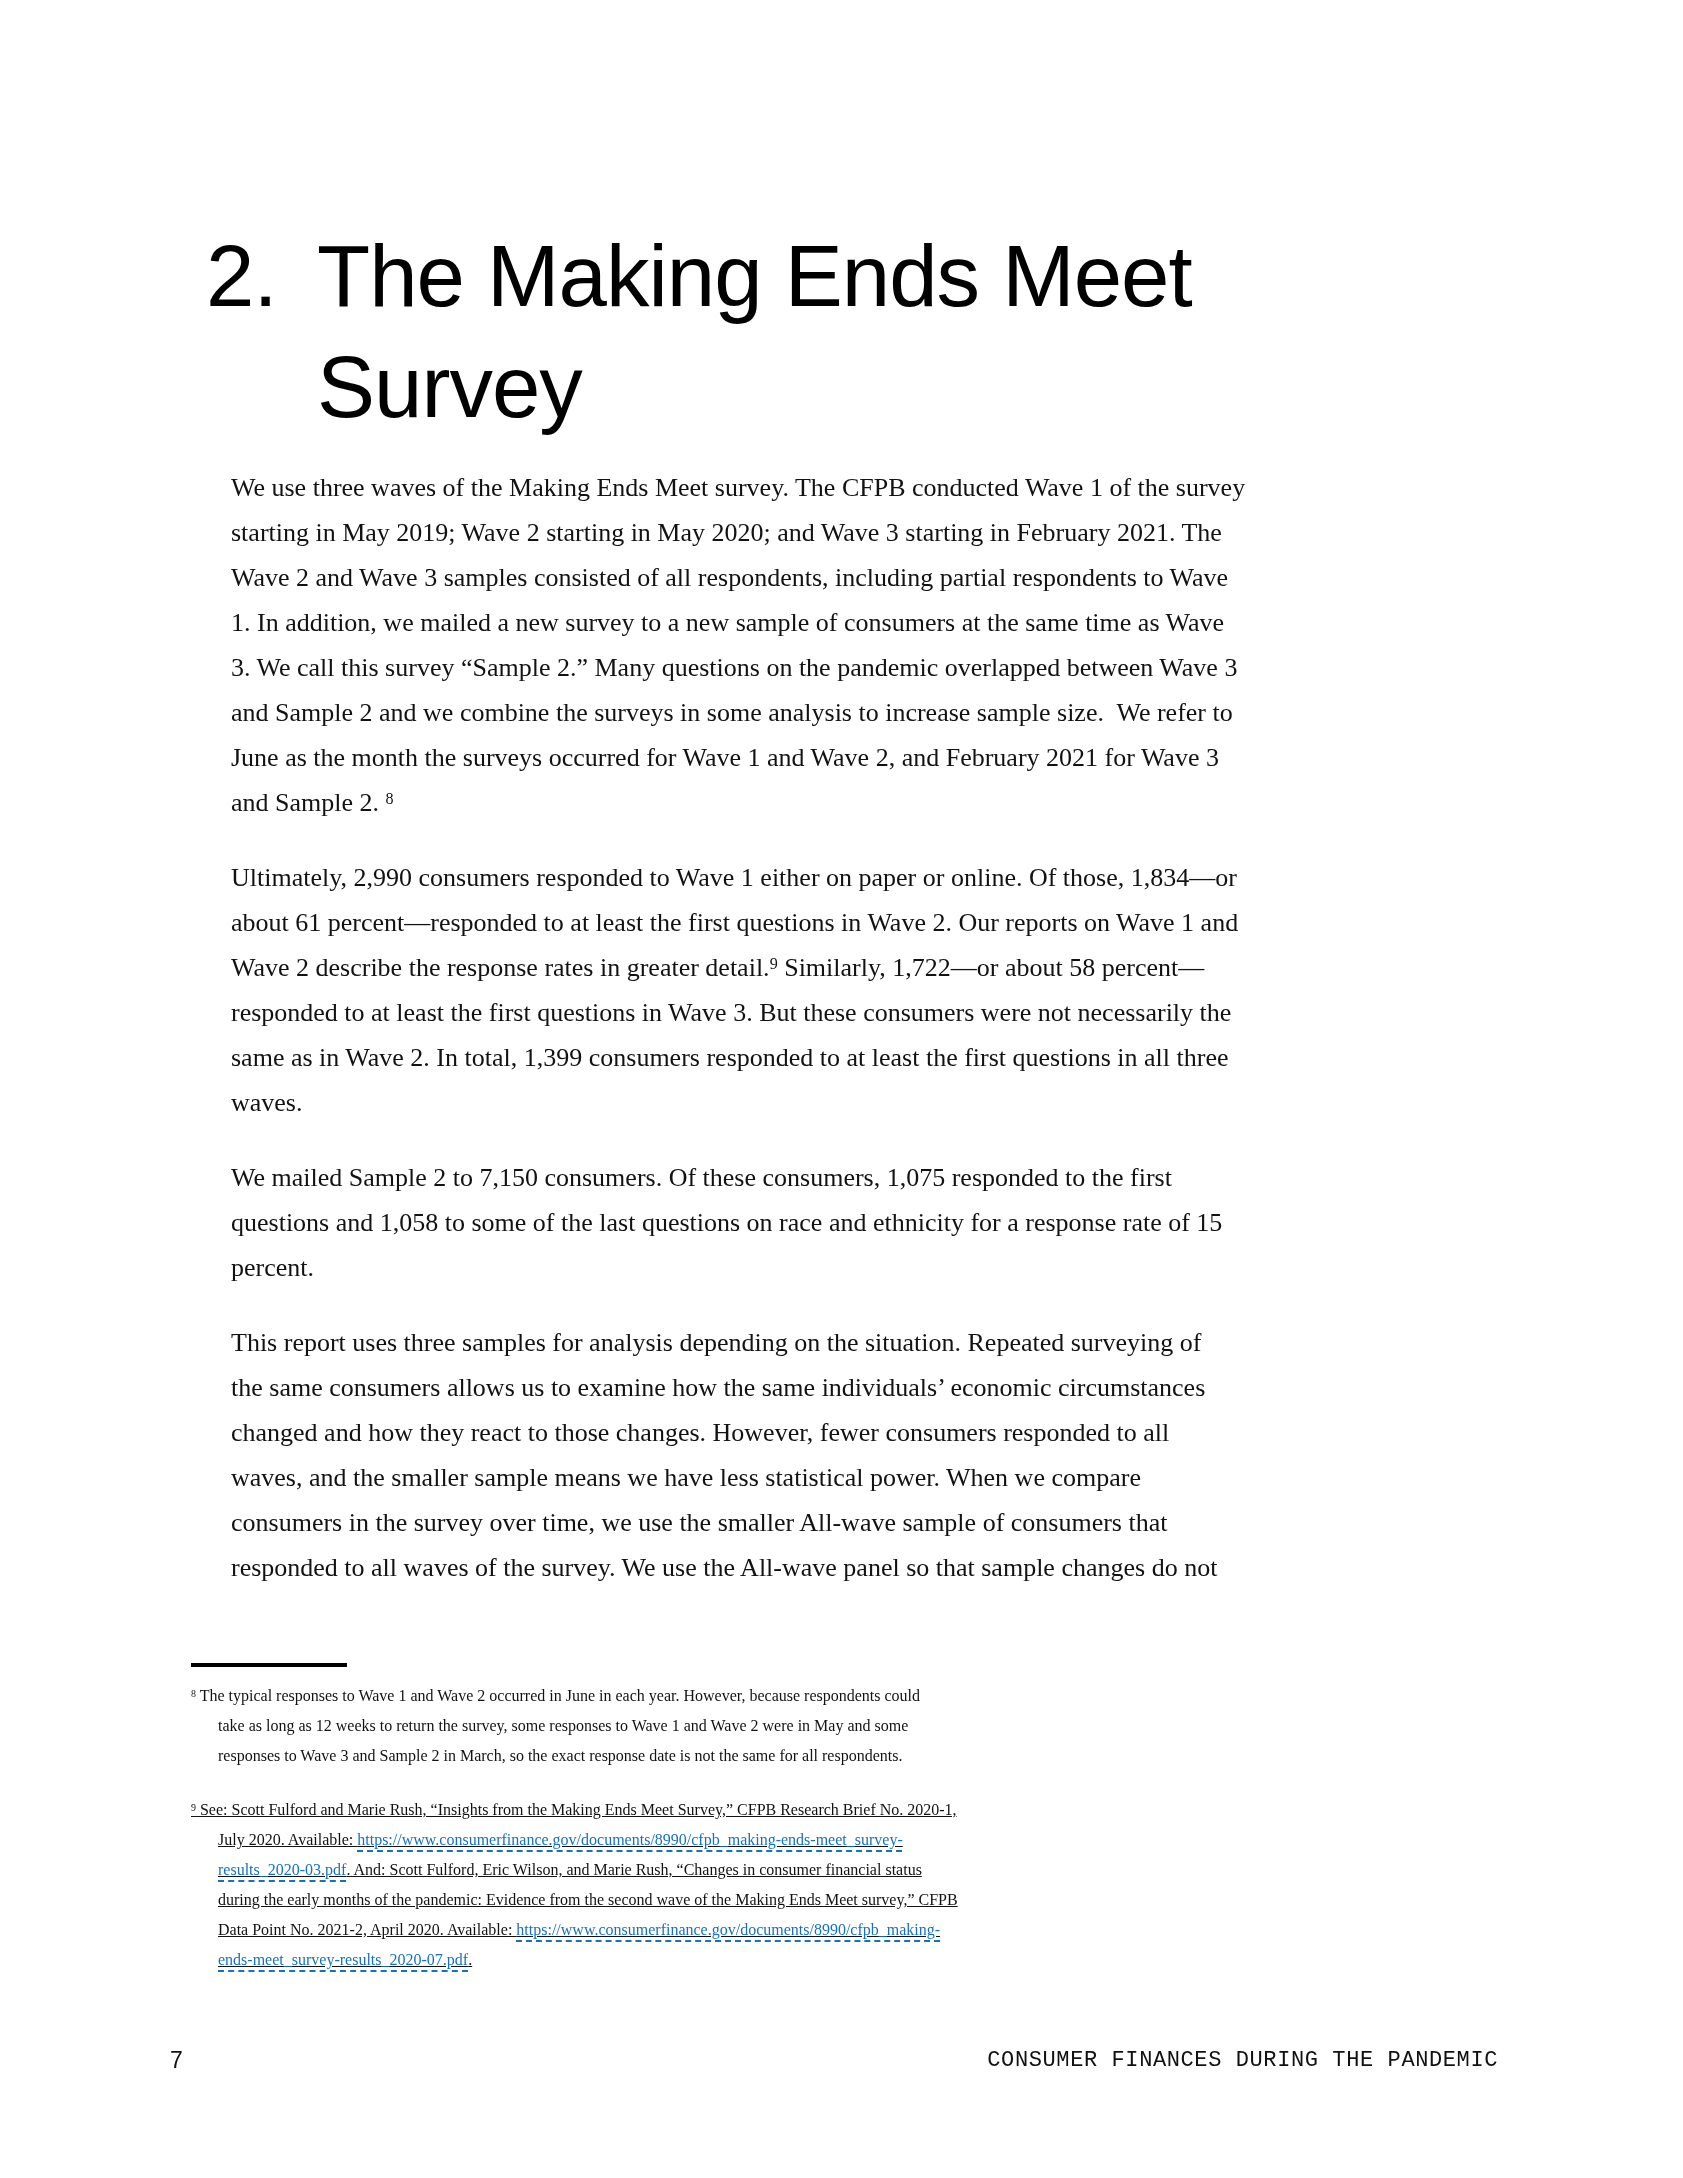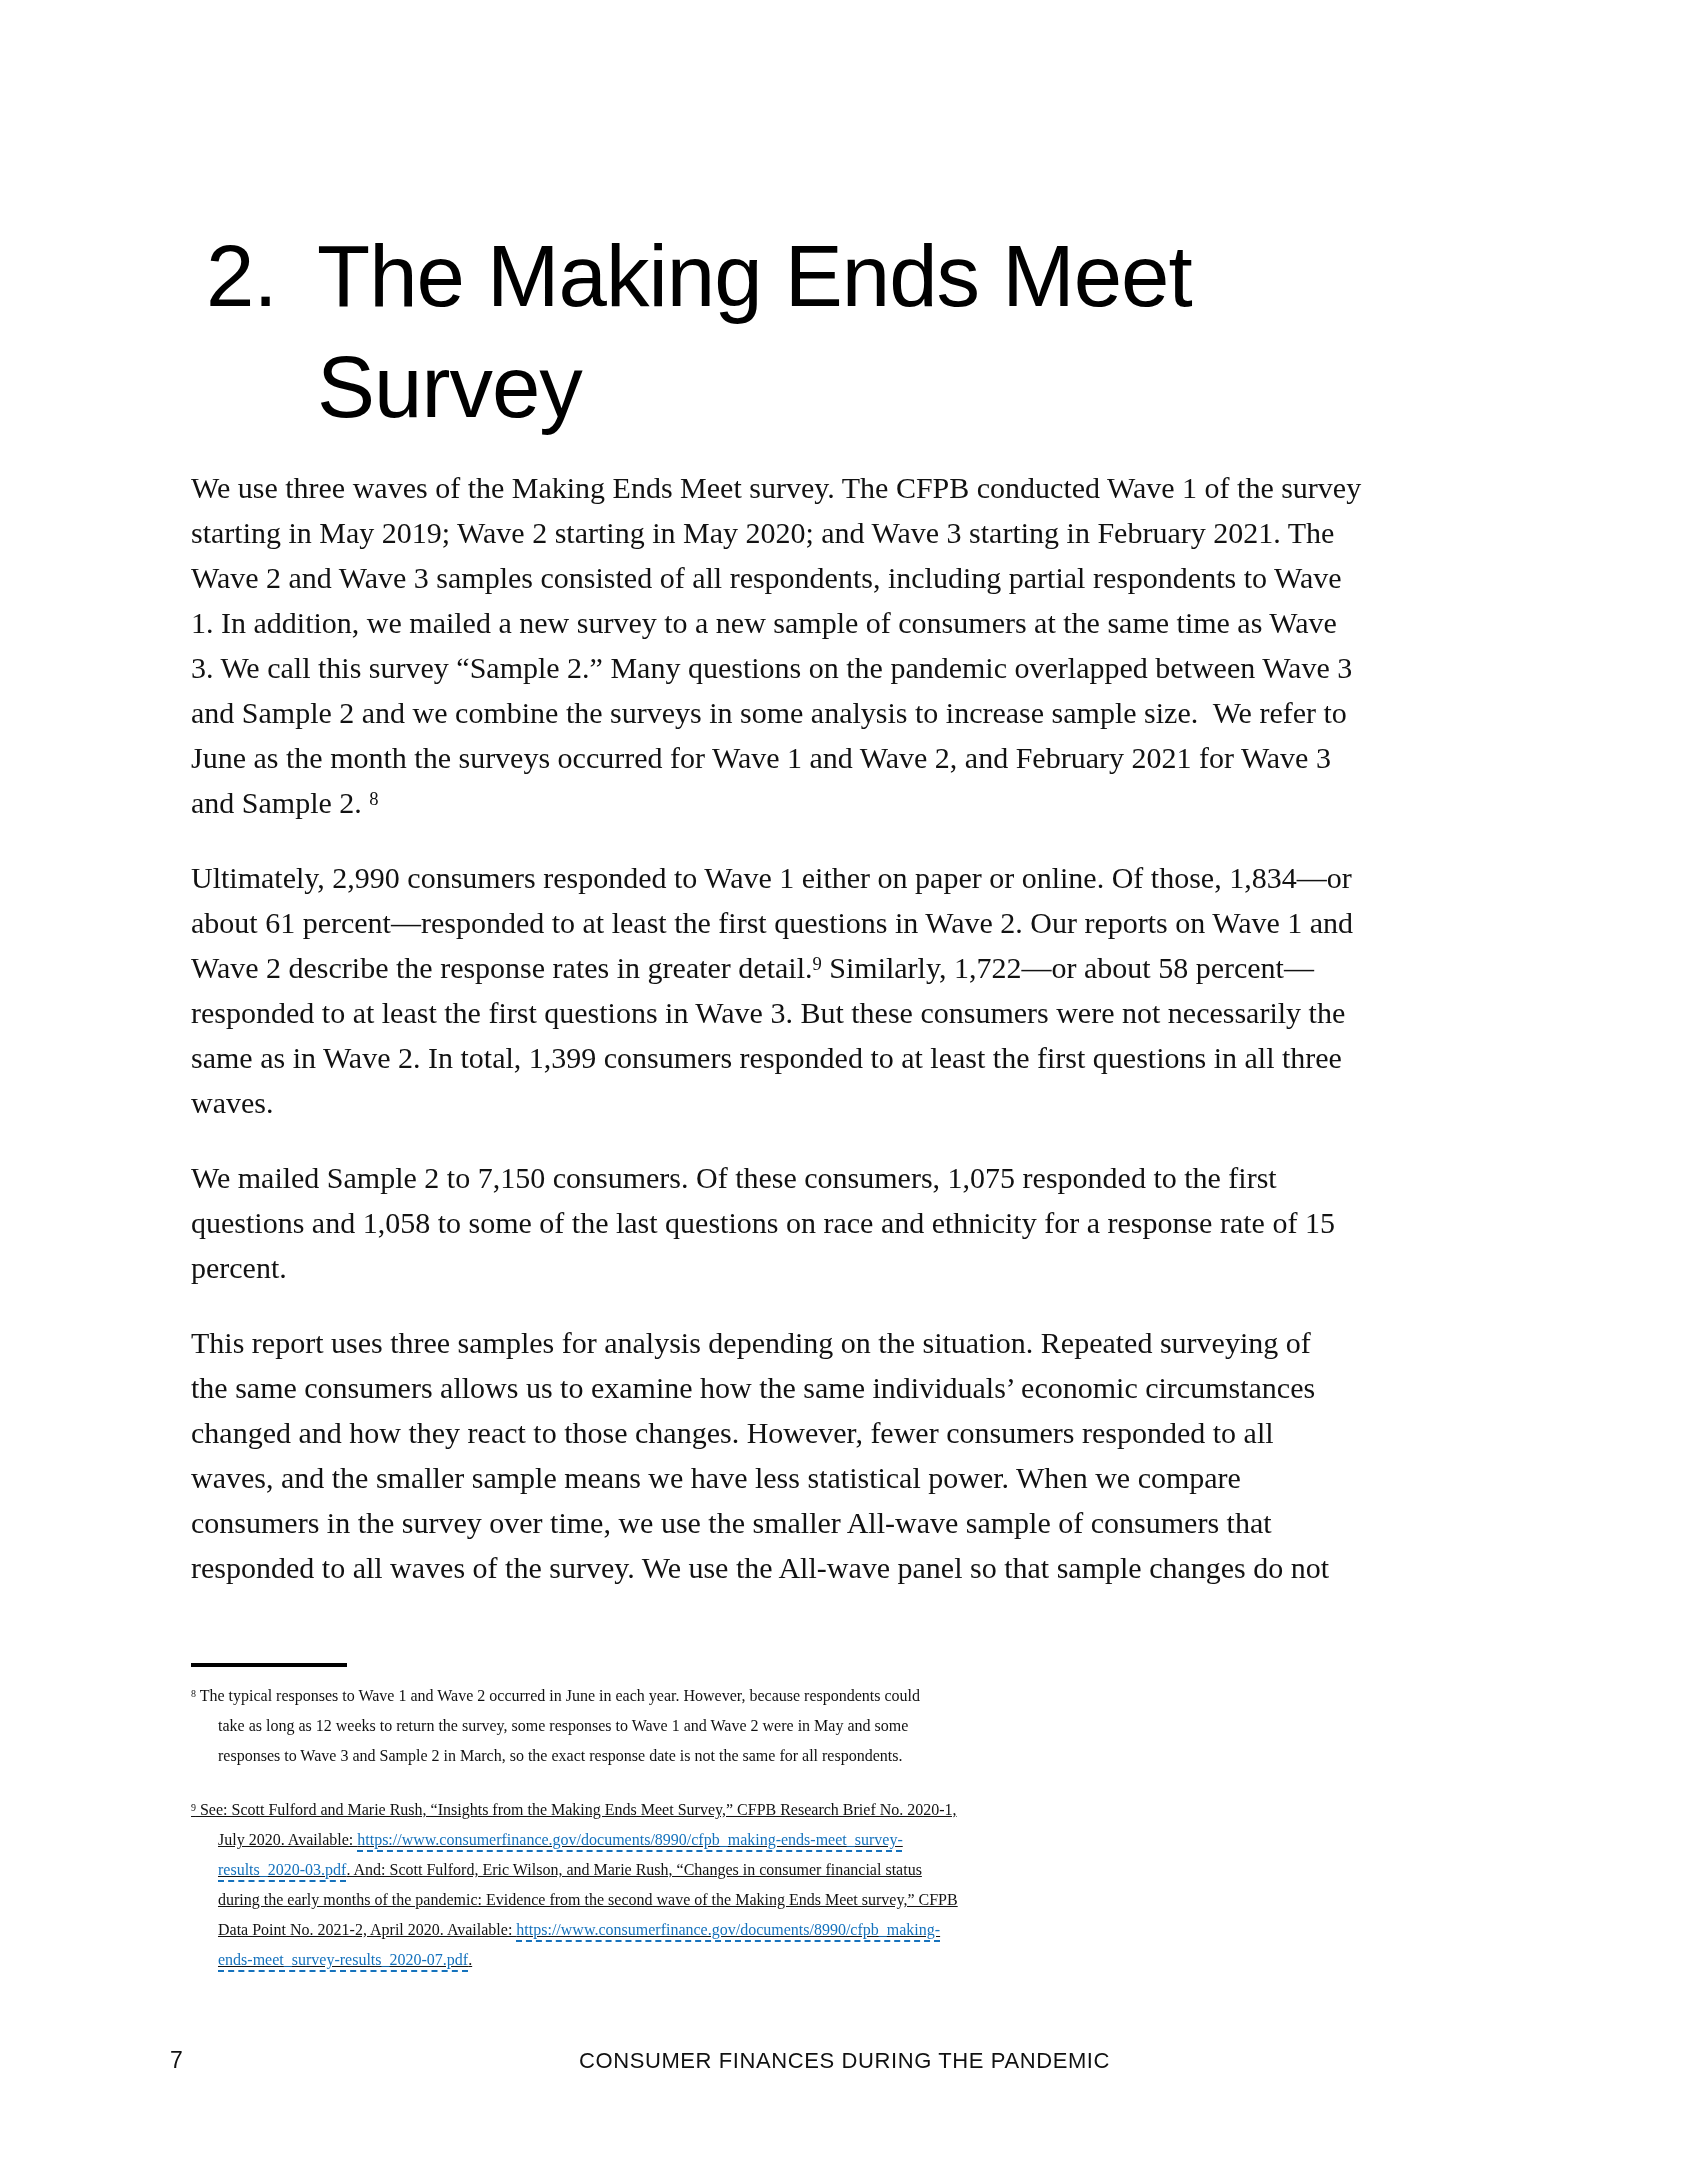--- a/index.html
+++ b/index.html
@@ -37,22 +37,23 @@
   }
 
   
   .body-col {
     position: absolute;
     left: 191px;
     top: 465px;
     width: 1307px;
   }
   .para {
-    font-size: 30px;
+    font-size: 26px;
     line-height: 45px;
+    margin-left: 40px;
   }
   .para + .para { margin-top: 30px; }
 
   .sup {
     font-size: 0.62em;
     position: relative;
     top: -0.45em;
     line-height: 0;
   }
 
@@ -93,22 +94,22 @@
     top: 2047px;
     font-family: "Liberation Sans", sans-serif;
     font-size: 23px;
     color: #111111;
   }
   .footer-title {
     position: absolute;
     left: 191px;
     top: 2048px;
     width: 1307px;
-    text-align: center;
-    font-family: Liberation Sans, sans-serif;
+    text-align: right;
+    font-family: Liberation Mono, monospace;
     font-size: 22px;
     letter-spacing: 0.6px;
     color: #111111;
   }
 </style>
 </head>
 <body>
 
 <div class="page">
 

